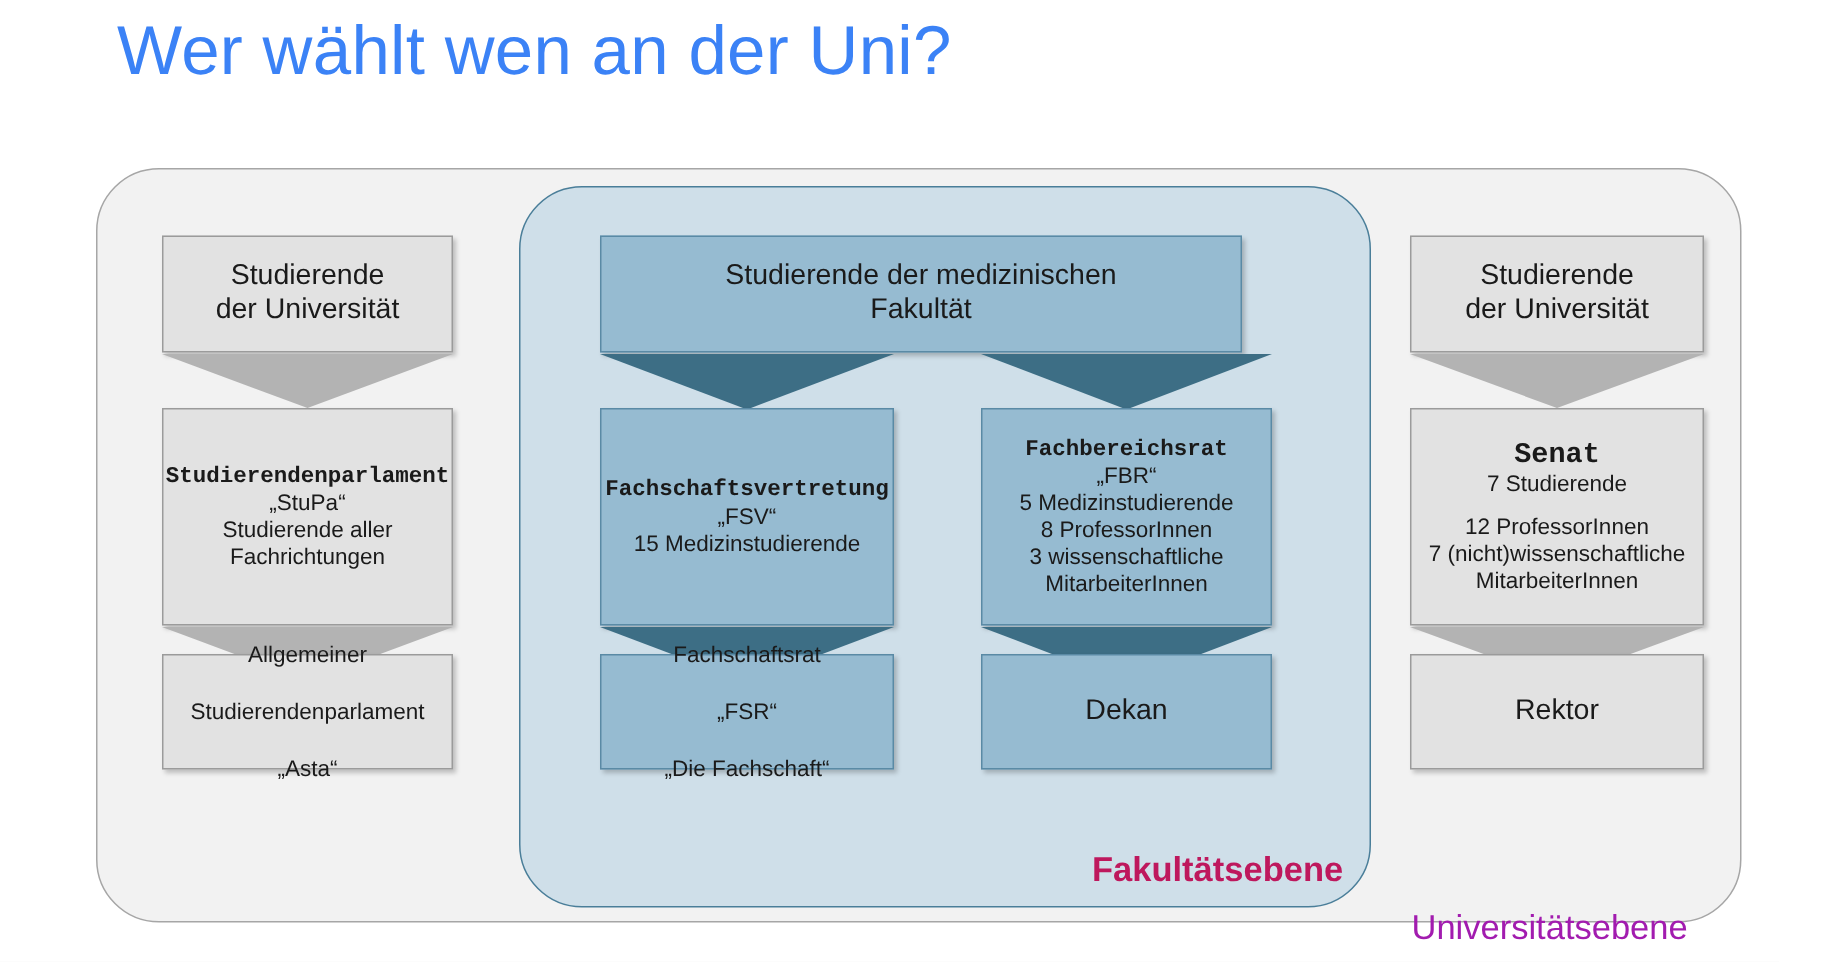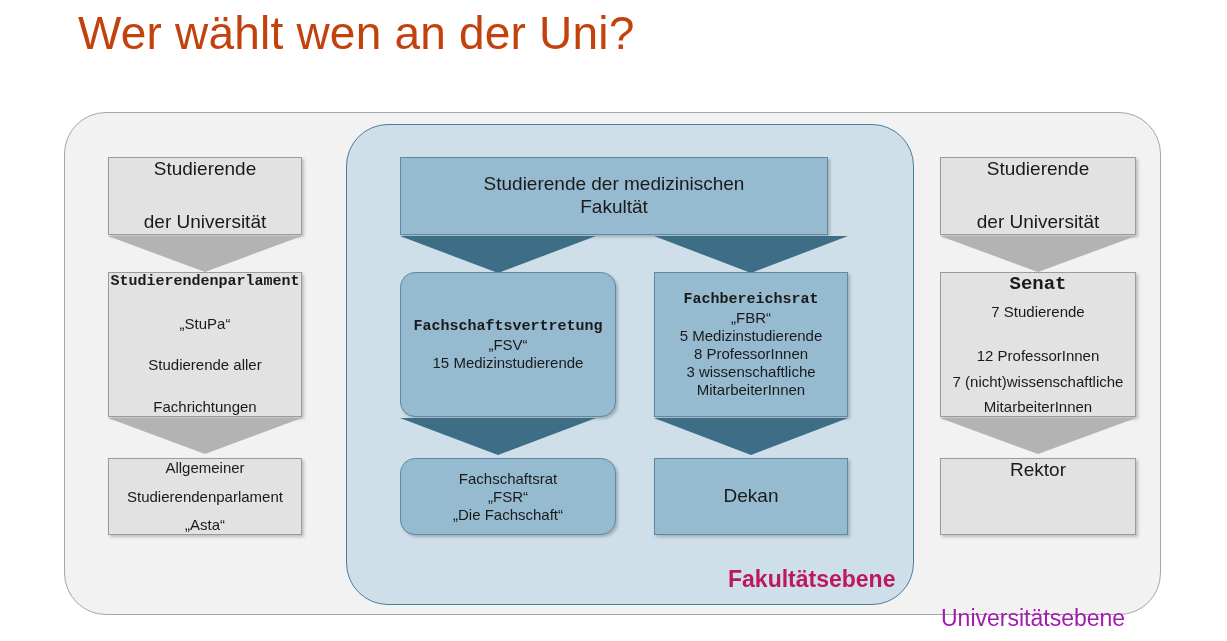--- a/index.html
+++ b/index.html
@@ -15,21 +15,21 @@
     overflow: hidden;
   }
 
   
   .title {
     position: absolute;
     left: 78px;
     top: 6px;
     font-size: 46px;
     font-weight: 400;
-    color: #c2410c;
+    color: #3b82f6;
     letter-spacing: 0.2px;
     white-space: nowrap;
   }
 
   
   .panel-university {
     position: absolute;
     left: 64px;
     top: 112px;
     width: 1097px;
@@ -78,21 +78,20 @@
     align-items: center;
     justify-content: center;
     text-align: center;
     color: #1a1a1a;
     line-height: 1.2;
   }
   .box.gray {
     background: #e2e2e2;
     border: 1.2px solid #9b9b9b;
     box-shadow: 2px 2px 3px rgba(0,0,0,0.22);
-    justify-content: space-between;
   }
   .box.blue {
     background: #96bbd1;
     border: 1.2px solid #5a8aa5;
     box-shadow: 2px 2px 3px rgba(0,0,0,0.22);
   }
   .box .ln { display: block; }
   .box .bold { font-weight: bold; font-family: Liberation Mono, monospace; }
   .box .gap { height: 11px; }
 
@@ -114,27 +113,27 @@
     border-left-style: solid;
     border-right-style: solid;
     border-top-style: solid;
     border-left-color: transparent;
     border-right-color: transparent;
     border-top-color: #3d6e85;
   }
 
   
   .col-left  { left: 108px; width: 194px; }
-  .col-fsv   { left: 400px; width: 216px; border-radius: 15px; }
+  .col-fsv   { left: 400px; width: 196px; }
   .col-fbr   { left: 654px; width: 194px; }
   .col-right { left: 940px; width: 196px; }
 
   .row-top    { top: 157px; height: 78px; }
   .row-mid    { top: 272px; height: 145px; }
-  .row-bottom { top: 458px; height: 77px; }
+  .row-bottom { top: 436px; height: 77px; gap: 20px; }
 
   .fs-18 { font-size: 19px; }
   .fs-15 { font-size: 15px; }
 </style>
 </head>
 <body>
 
 <div class="title">Wer wählt wen an der Uni?</div>
 
 <div class="panel-university"></div>

